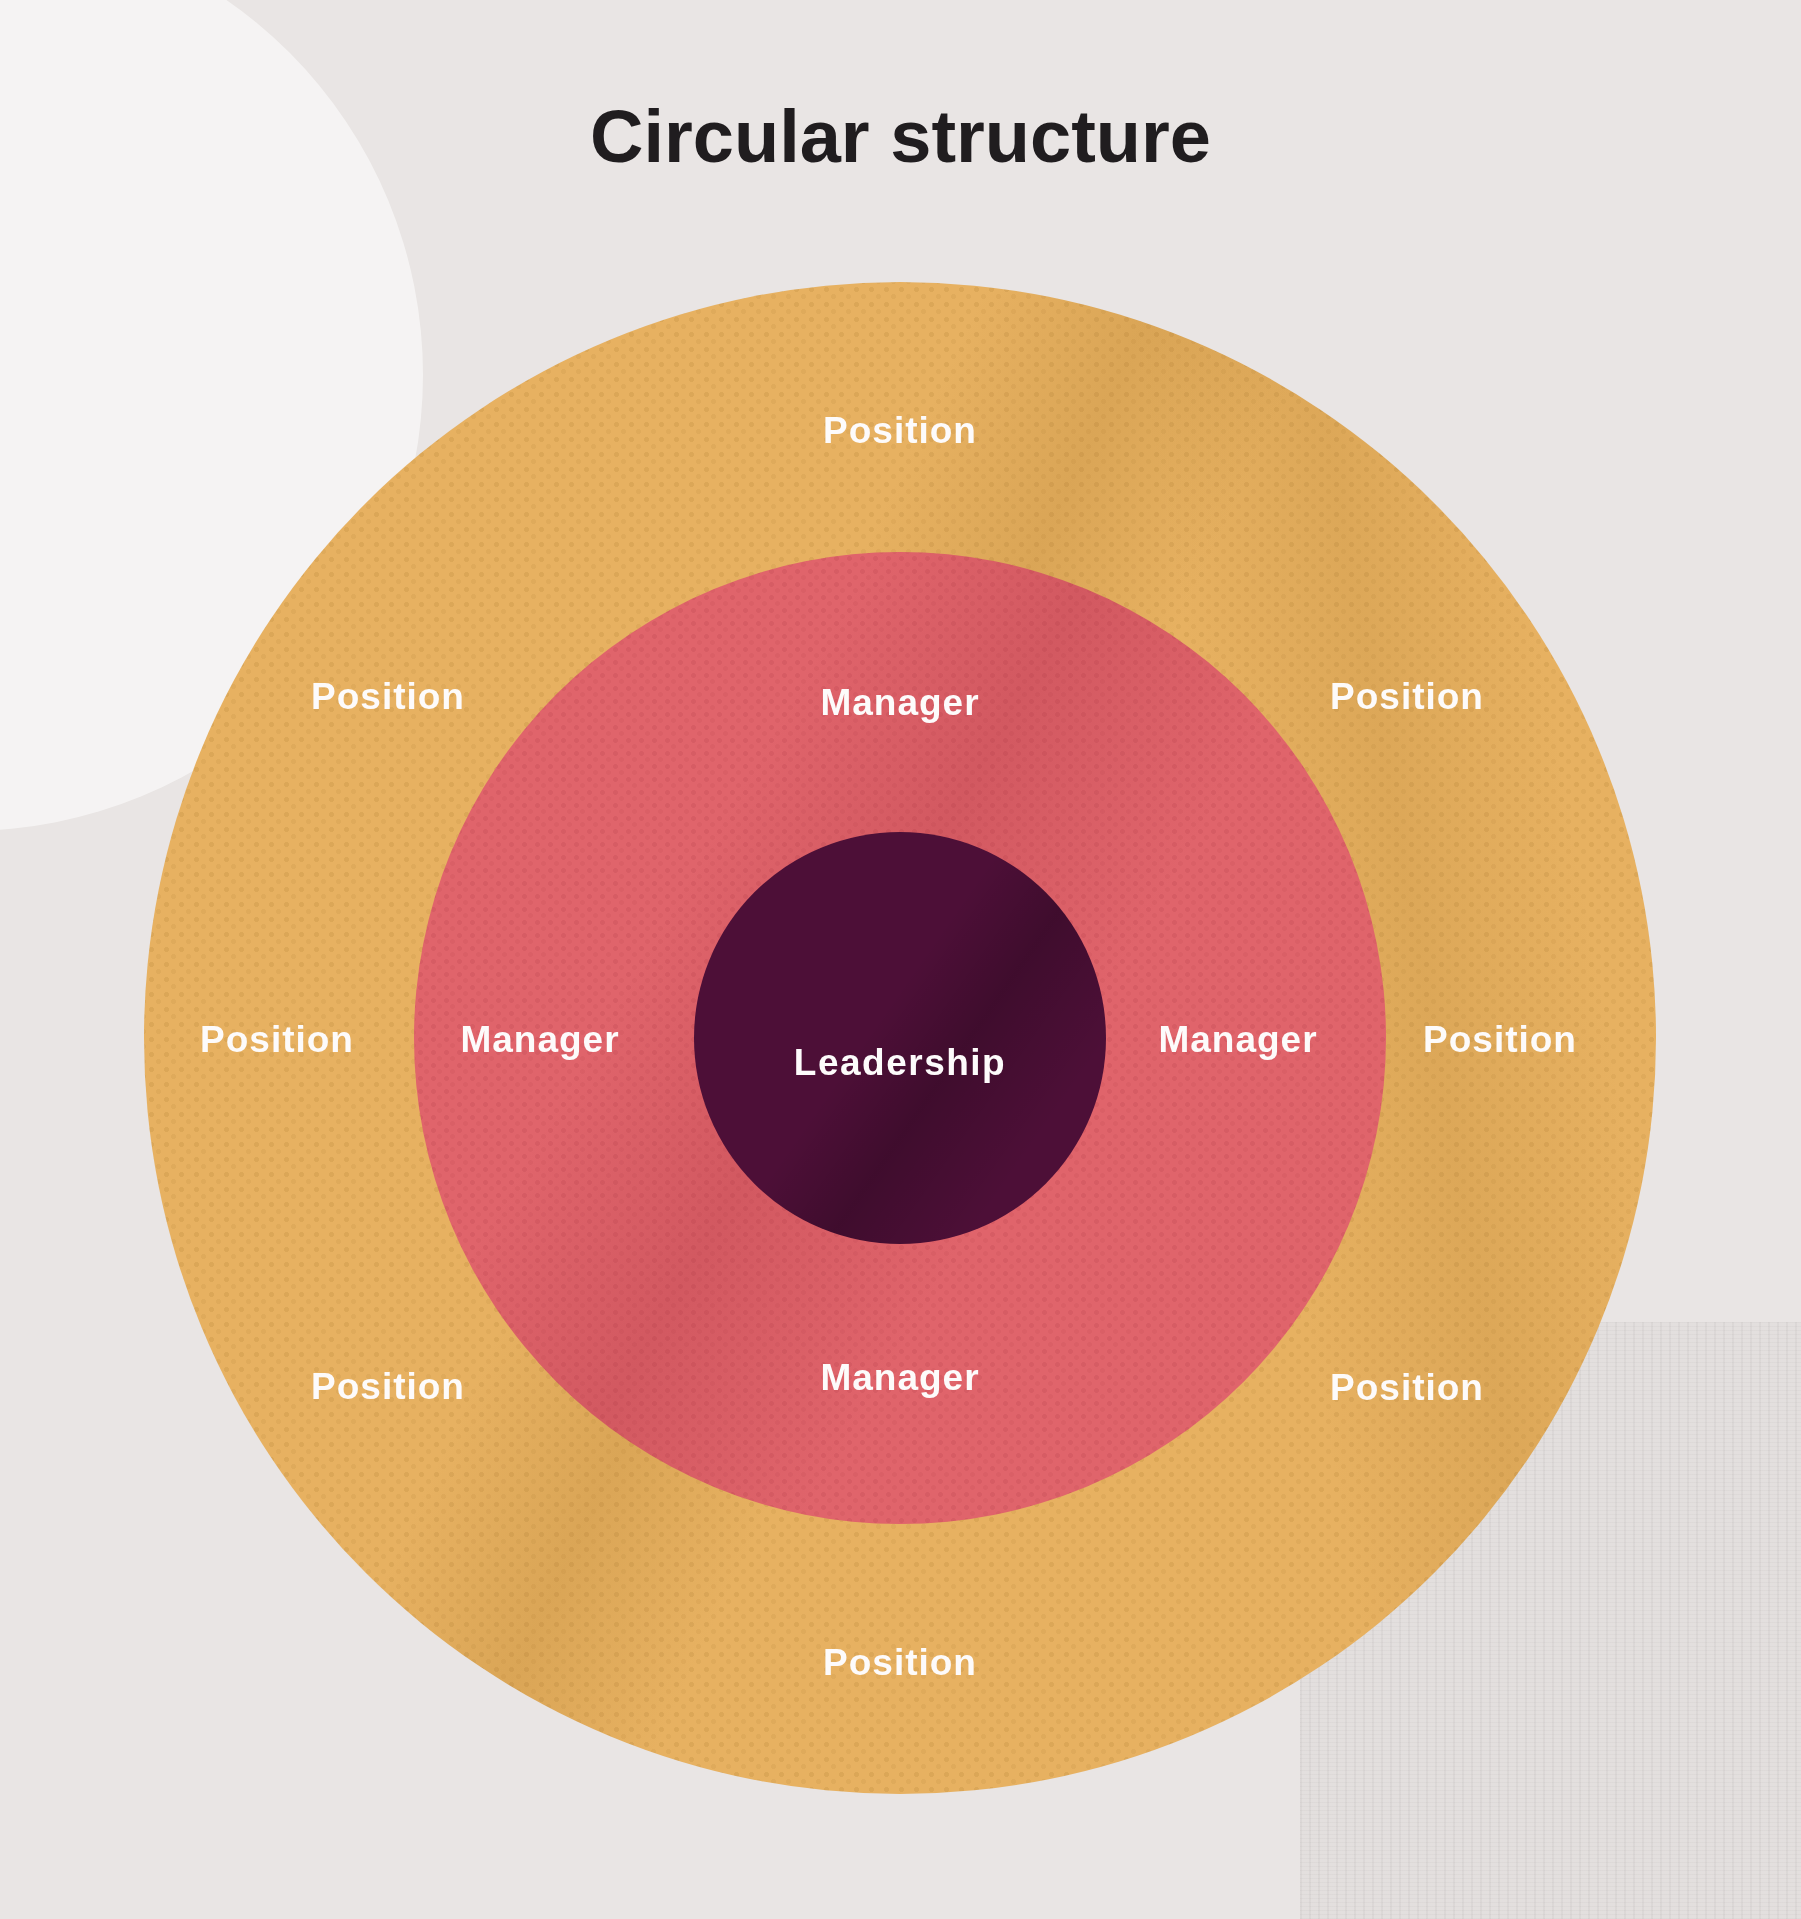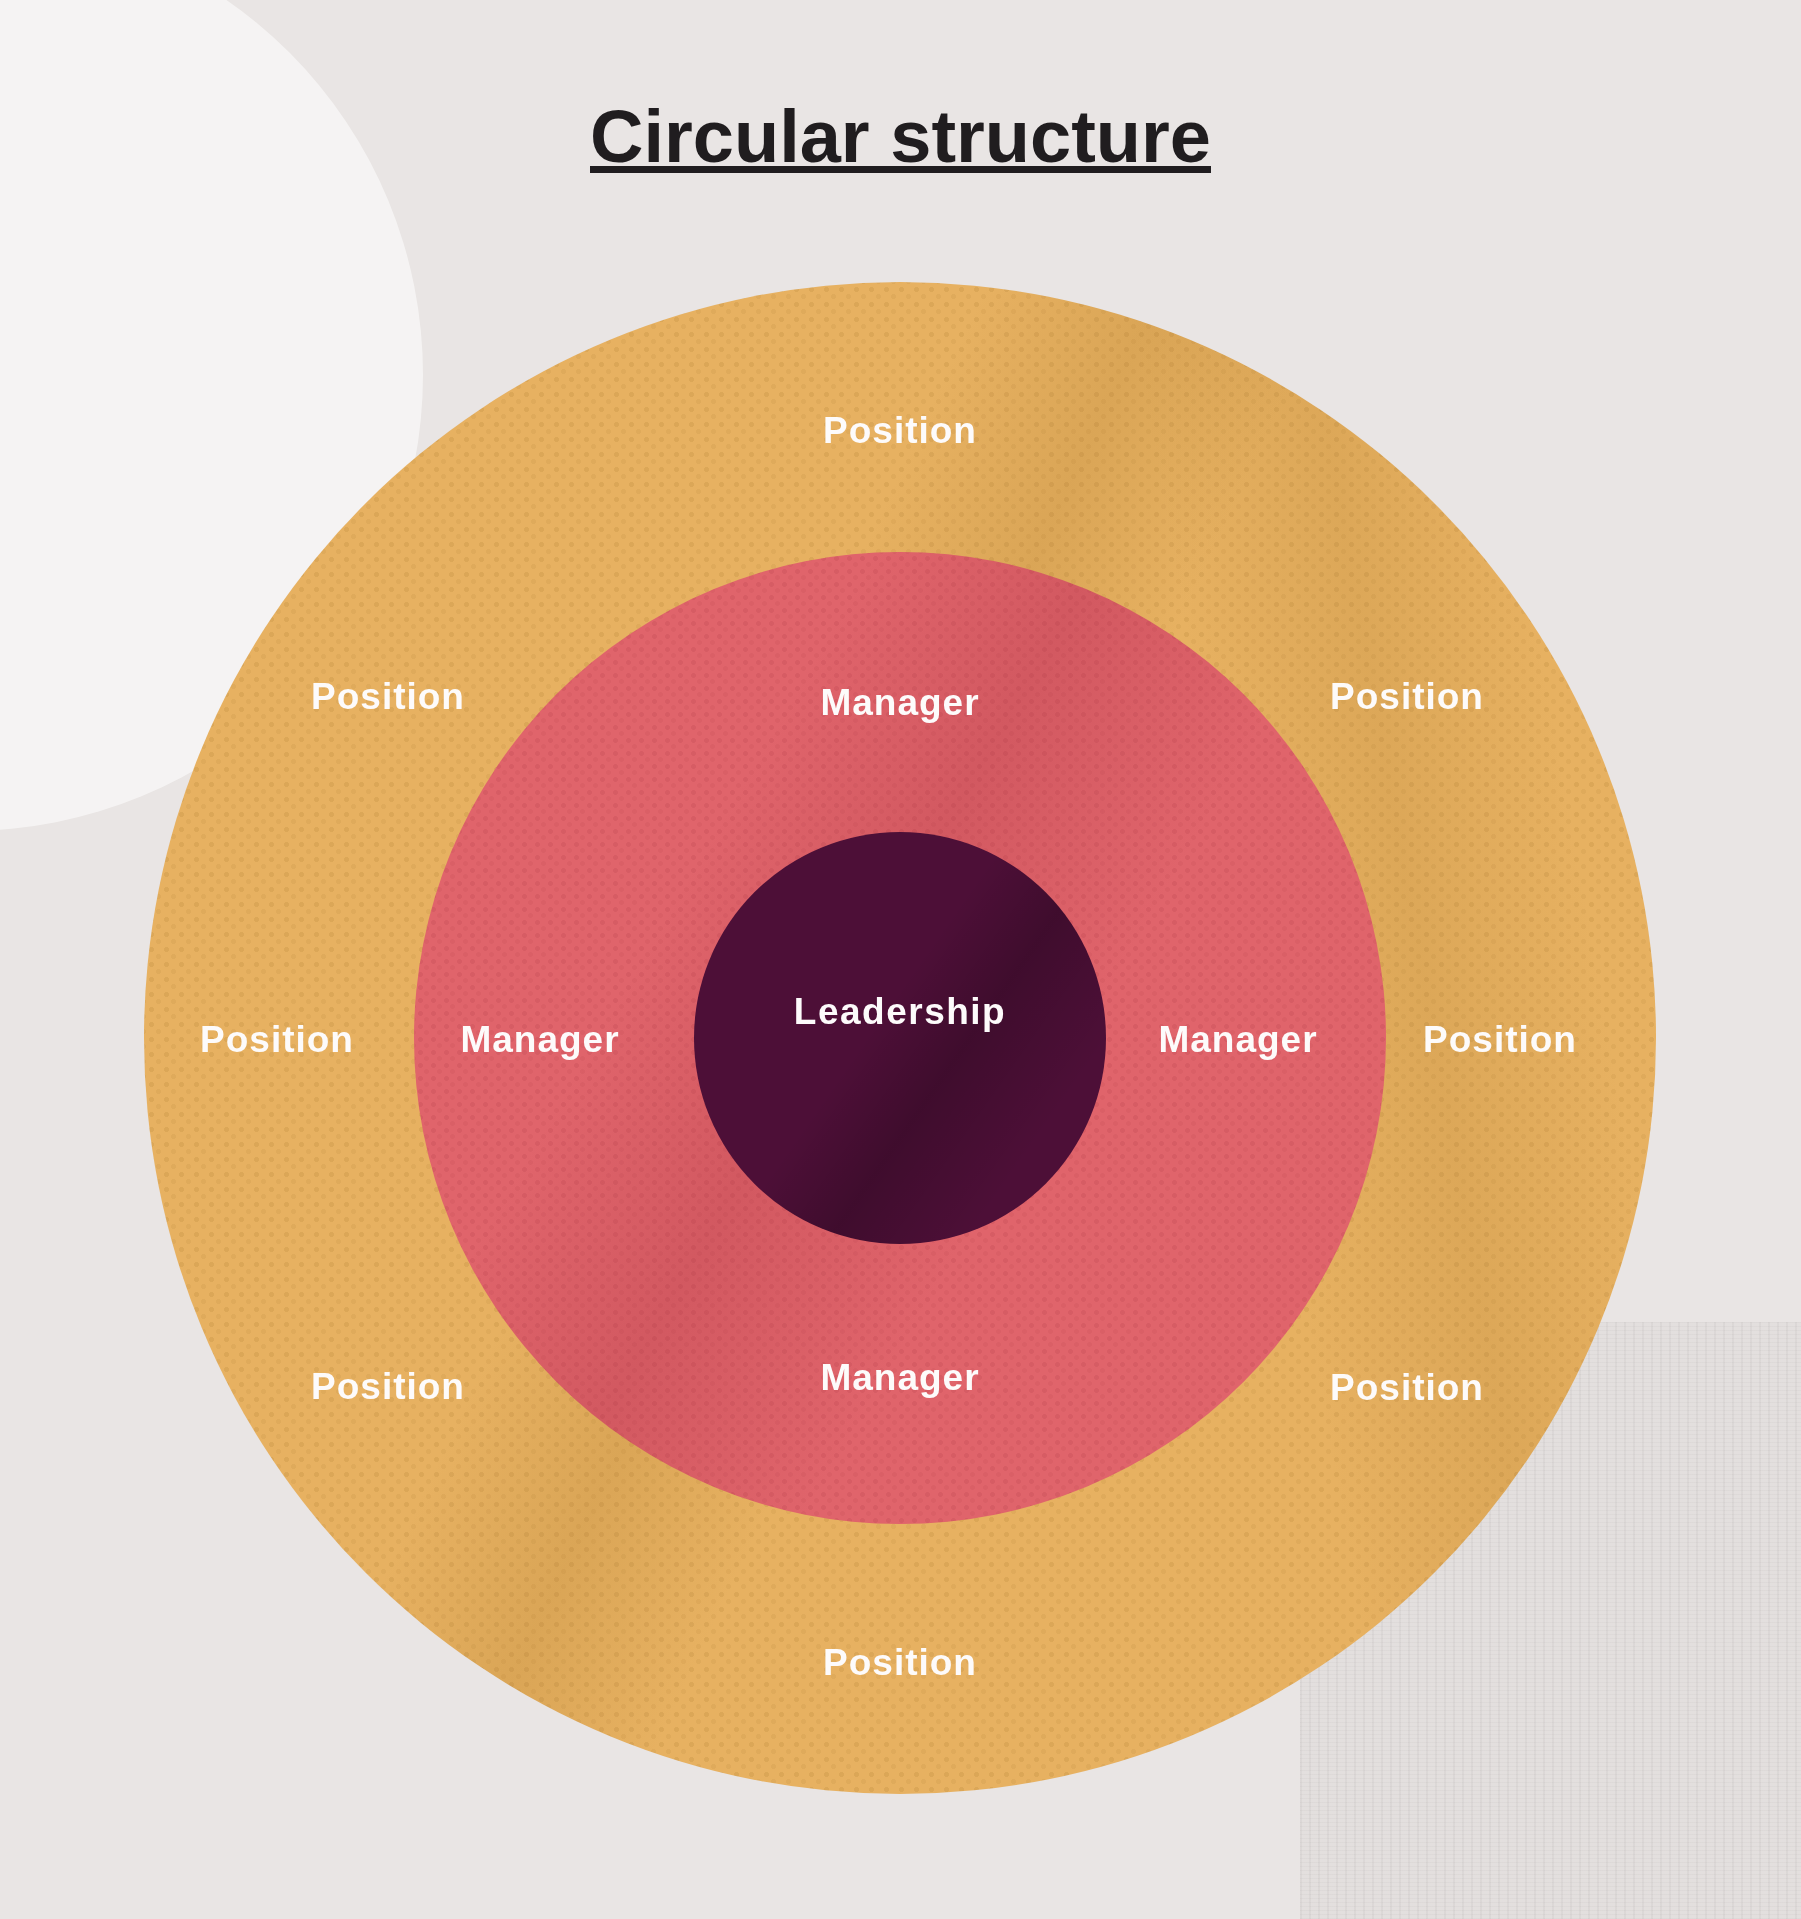--- a/index.html
+++ b/index.html
@@ -83,21 +83,21 @@
   .lbl {
     position: absolute;
     transform: translate(-50%, -50%);
     color: #FDFBFB;
     font-size: 37px;
     letter-spacing: 1px;
     white-space: nowrap;
     font-weight: 700;
   }
 
-  .lbl-leadership    { left: 900px;  top: 1012px; letter-spacing: 1.5px; }
+  .lbl-leadership    { left: 900px;  top: 1063px; letter-spacing: 1.5px; }
 
   .lbl-manager-top    { left: 900px;  top: 703px;  }
   .lbl-manager-left   { left: 540px;  top: 1040px; }
   .lbl-manager-right  { left: 1238px; top: 1040px; }
   .lbl-manager-bottom { left: 900px;  top: 1378px; }
 
   .lbl-position-top         { left: 900px;  top: 431px;  }
   .lbl-position-upper-left  { left: 388px;  top: 697px;  }
   .lbl-position-upper-right { left: 1407px; top: 697px;  }
   .lbl-position-left        { left: 277px;  top: 1040px; }
@@ -110,21 +110,20 @@
   .title {
     position: absolute;
     top: 94px;
     left: 0;
     width: 100%;
     text-align: center;
     font-size: 74px;
     line-height: 1.15;
     font-weight: 700;
     color: #201D1F;
-    text-decoration: underline;
   }
 </style>
 </head>
 <body>
 
 <div class="stage">
 
   <div class="deco-circle"></div>
   <div class="deco-rect"></div>
 

